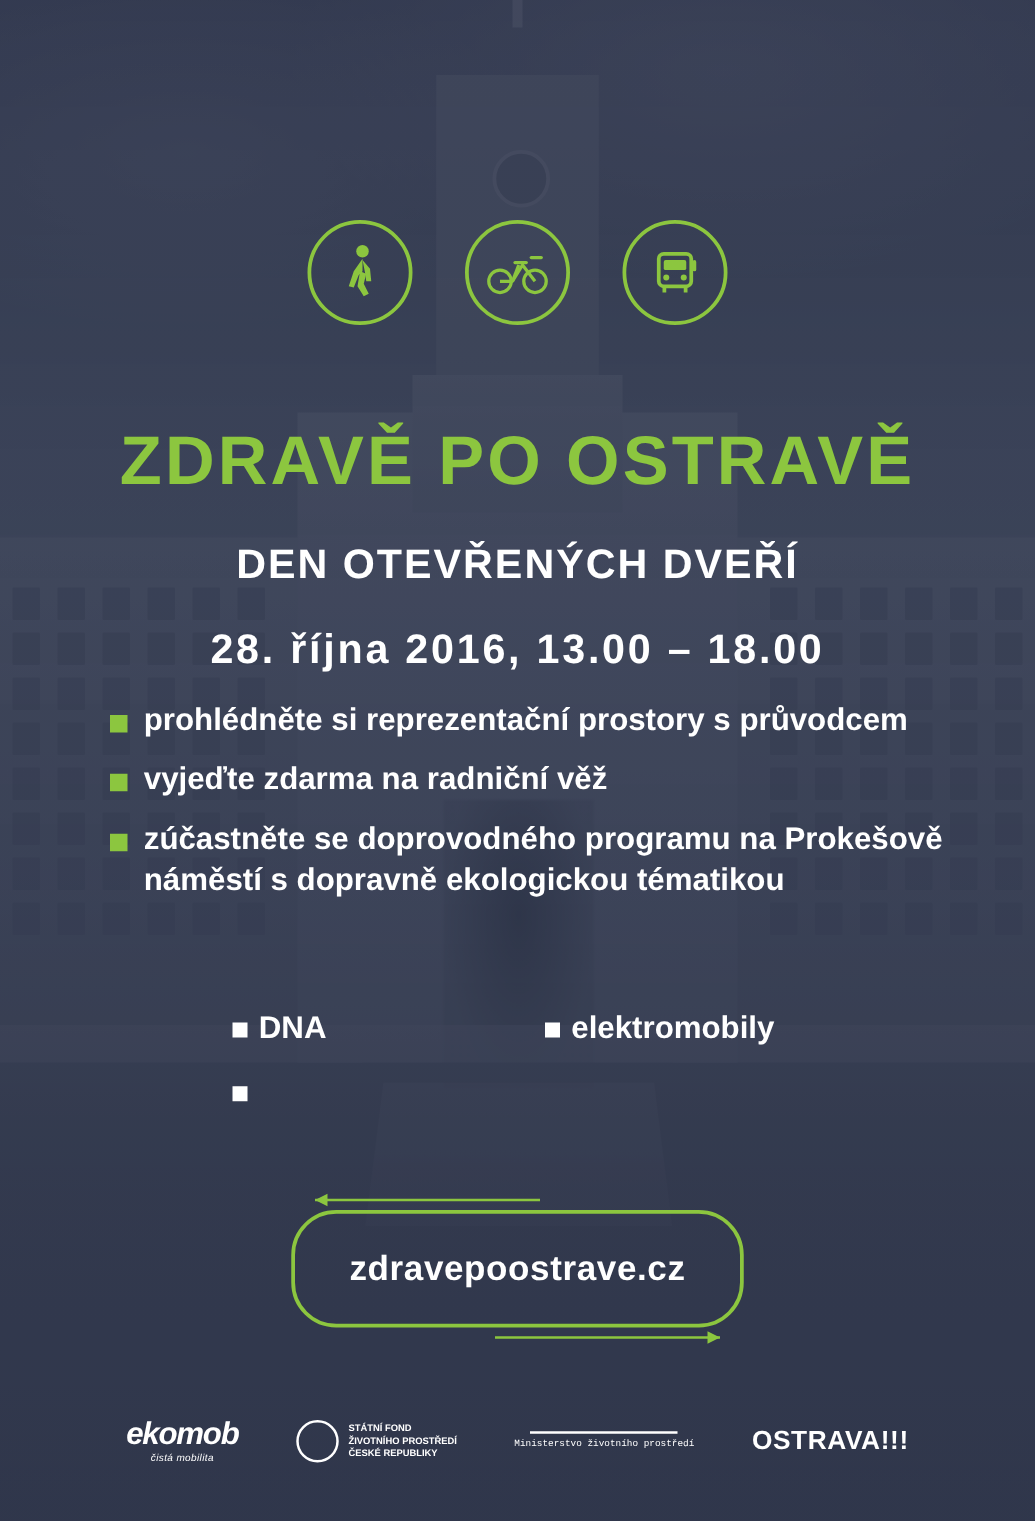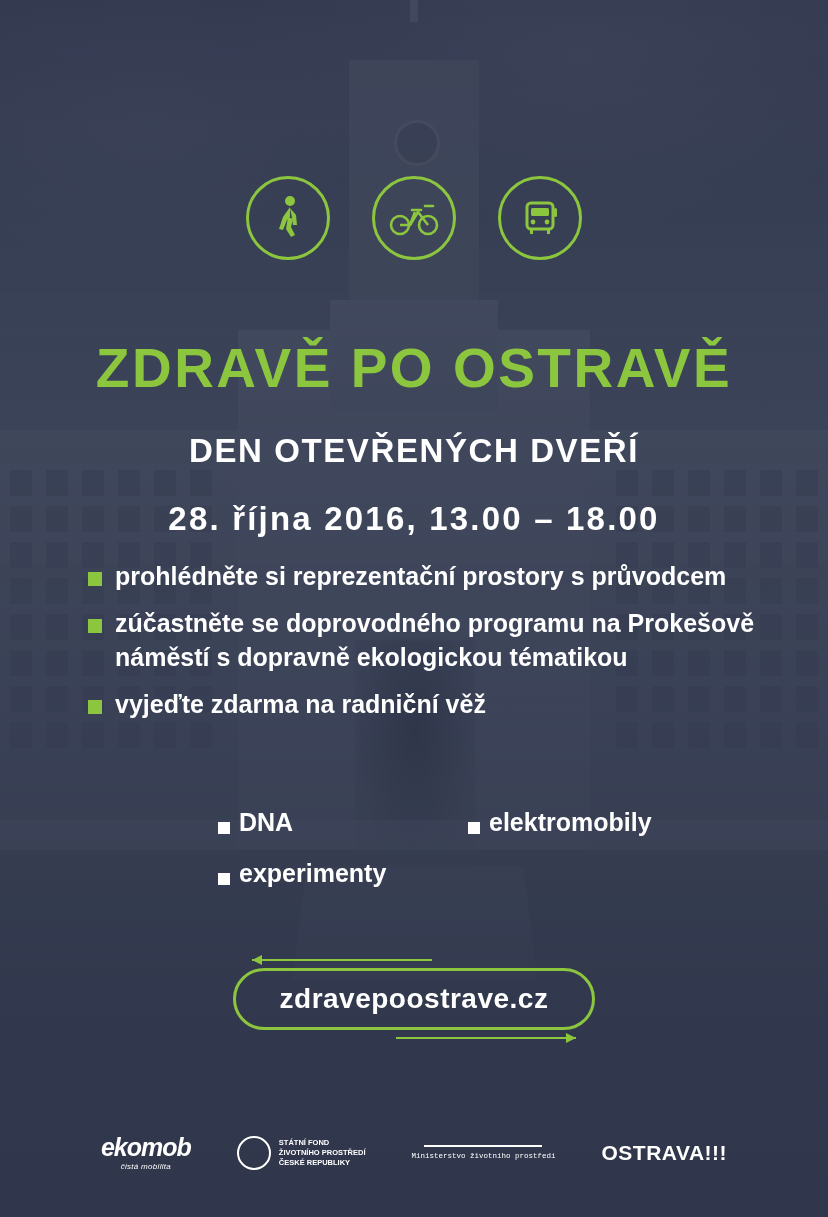--- a/index.html
+++ b/index.html
@@ -222,25 +222,24 @@
     position: absolute;
     top: 808px;
     left: 186px;
     width: 560px;
     display: grid;
     grid-template-columns: 250px 1fr;
     row-gap: 22px;
   }
   .sub-cell {
     display: flex;
-    align-items: center;
+    align-items: flex-start;
     color: #ffffff;
     font-size: 25px;
     font-weight: bold;
-    margin-left: 32px;
   }
   .sub-sq {
     width: 12px; height: 12px;
     background: #ffffff;
     margin-top: 10px;
     margin-right: 9px;
     flex: 0 0 auto;
   }
 
   
@@ -248,21 +247,21 @@
     position: absolute;
     top: 968px;
     left: 0; right: 0;
     display: flex;
     justify-content: center;
   }
   .url-pill {
     position: relative;
     border: 3px solid #8cc63f;
     border-radius: 36px;
-    padding: 12px 44px;
+    padding: 28px 44px;
     color: #ffffff;
     font-size: 28px;
     font-weight: bold;
     letter-spacing: .5px;
   }
   .arrow-top {
     position: absolute;
     left: 16px;
     top: -12px;
     width: 180px;
@@ -527,40 +526,39 @@
     <div class="title-sub">DEN OTEVŘENÝCH DVEŘÍ</div>
     <div class="title-date">28. října 2016, 13.00 – 18.00</div>
 
     <div class="bullets">
       <div class="bullet-row">
         <span class="bullet-sq"></span>
         <span class="bullet-text">prohlédněte si reprezentační prostory s průvodcem</span>
       </div>
       <div class="bullet-row">
         <span class="bullet-sq"></span>
-        <span class="bullet-text">zúčastněte se doprovodného programu na Prokešově náměstí s dopravně ekologickou tématikou</span>
+        <span class="bullet-text">vyjeďte zdarma na radniční věž</span>
       </div>
       <div class="bullet-row">
         <span class="bullet-sq"></span>
-        <span class="bullet-text">vyjeďte zdarma na radniční věž</span>
+        <span class="bullet-text">zúčastněte se doprovodného programu na Prokešově náměstí s dopravně ekologickou tématikou</span>
       </div>
     </div>
 
     <div class="subitems">
       <div class="sub-cell">
         <span class="sub-sq"></span>
         <span>DNA</span>
       </div>
       <div class="sub-cell">
         <span class="sub-sq"></span>
         <span>elektromobily</span>
       </div>
       <div class="sub-cell">
         <span class="sub-sq"></span>
-        <span>experimenty</span>
       </div>
     </div>
 
     <div class="urlwrap">
       <div class="url-pill">
         <span class="arrow-top"></span>
         <span class="arrow-bot"></span>
         <span>zdravepoostrave.cz</span>
       </div>
     </div>

